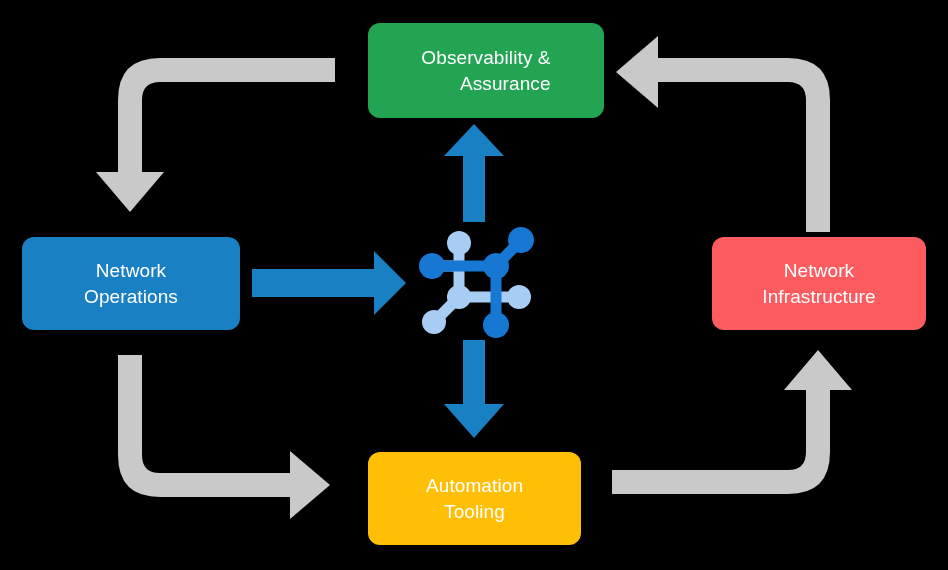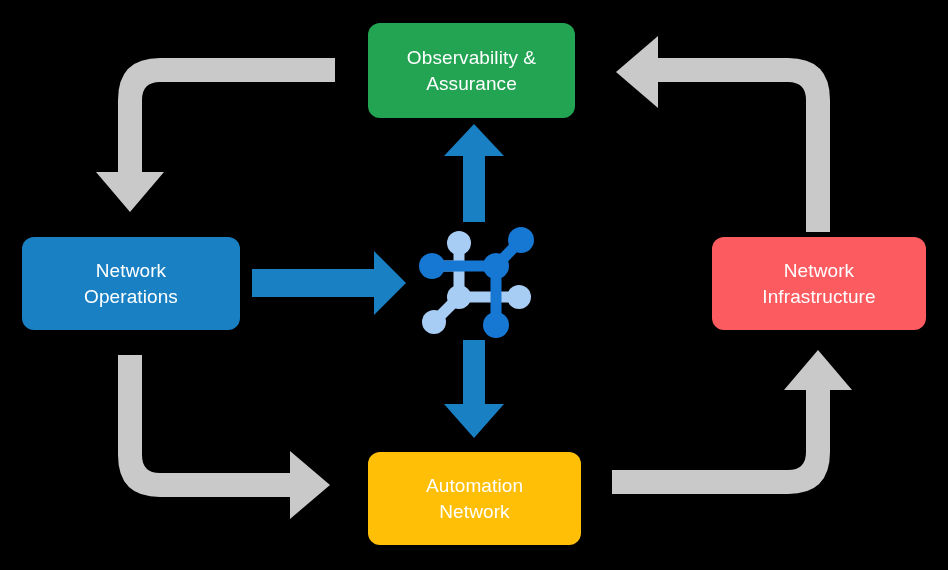--- a/index.html
+++ b/index.html
@@ -31,21 +31,21 @@
     text-align: center;
     color: #ffffff;
     font-size: 19px;
     line-height: 1.35;
     font-family: "Liberation Sans", sans-serif;
     box-sizing: border-box;
     padding: 4px 10px;
     white-space: pre-line;
     letter-spacing: 0.1px;
   }
-  #node-observability { left: 368px; top: 23px;  width: 207px; height: 95px; background: #22a453; }
+  #node-observability { left: 368px; top: 23px;  width: 236px; height: 95px; background: #22a453; text-align: right; }
   #node-operations    { left: 22px;  top: 237px; width: 218px; height: 93px; background: #1a80c4; }
   #node-infrastructure{ left: 712px; top: 237px; width: 214px; height: 93px; background: #fc5b60; }
   #node-automation    { left: 368px; top: 452px; width: 213px; height: 93px; background: #ffbf07; }
 </style>
 </head>
 <body>
 
 <div id="canvas" style="background: rgb(0, 0, 0);">
 
   <svg id="diagram-svg" viewBox="0 0 948 570">
@@ -150,15 +150,15 @@
   <div class="node-box" id="node-observability" style="background: rgb(34, 164, 83);">Observability &amp;
 Assurance</div>
 
   <div class="node-box" id="node-operations" style="background: rgb(26, 128, 196);">Network
 Operations</div>
 
   <div class="node-box" id="node-infrastructure" style="background: rgb(252, 91, 96);">Network
 Infrastructure</div>
 
   <div class="node-box" id="node-automation" style="background: rgb(255, 191, 7);">Automation
-Network</div>
+Tooling</div>
 
 </div>
 
 </body></html>

